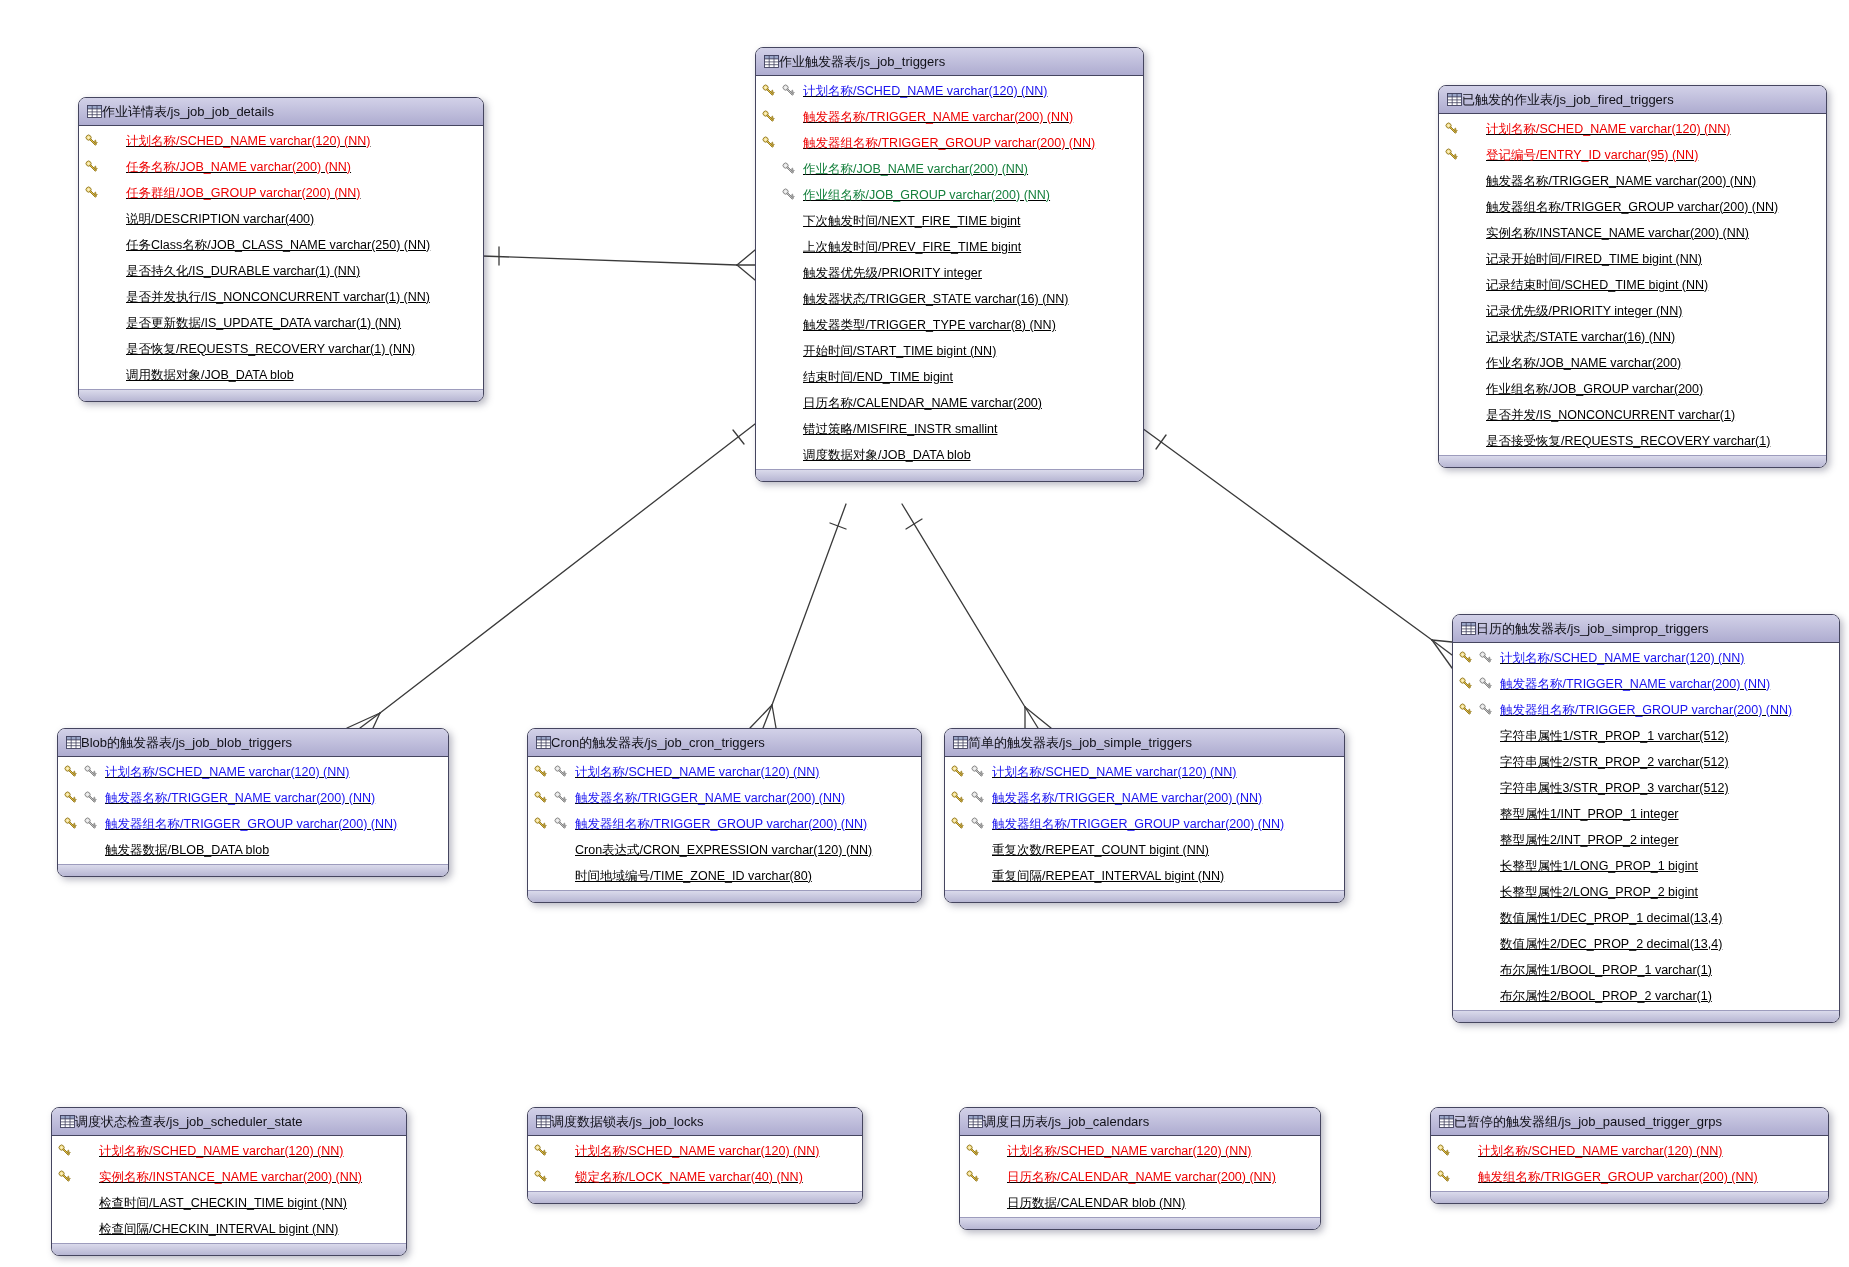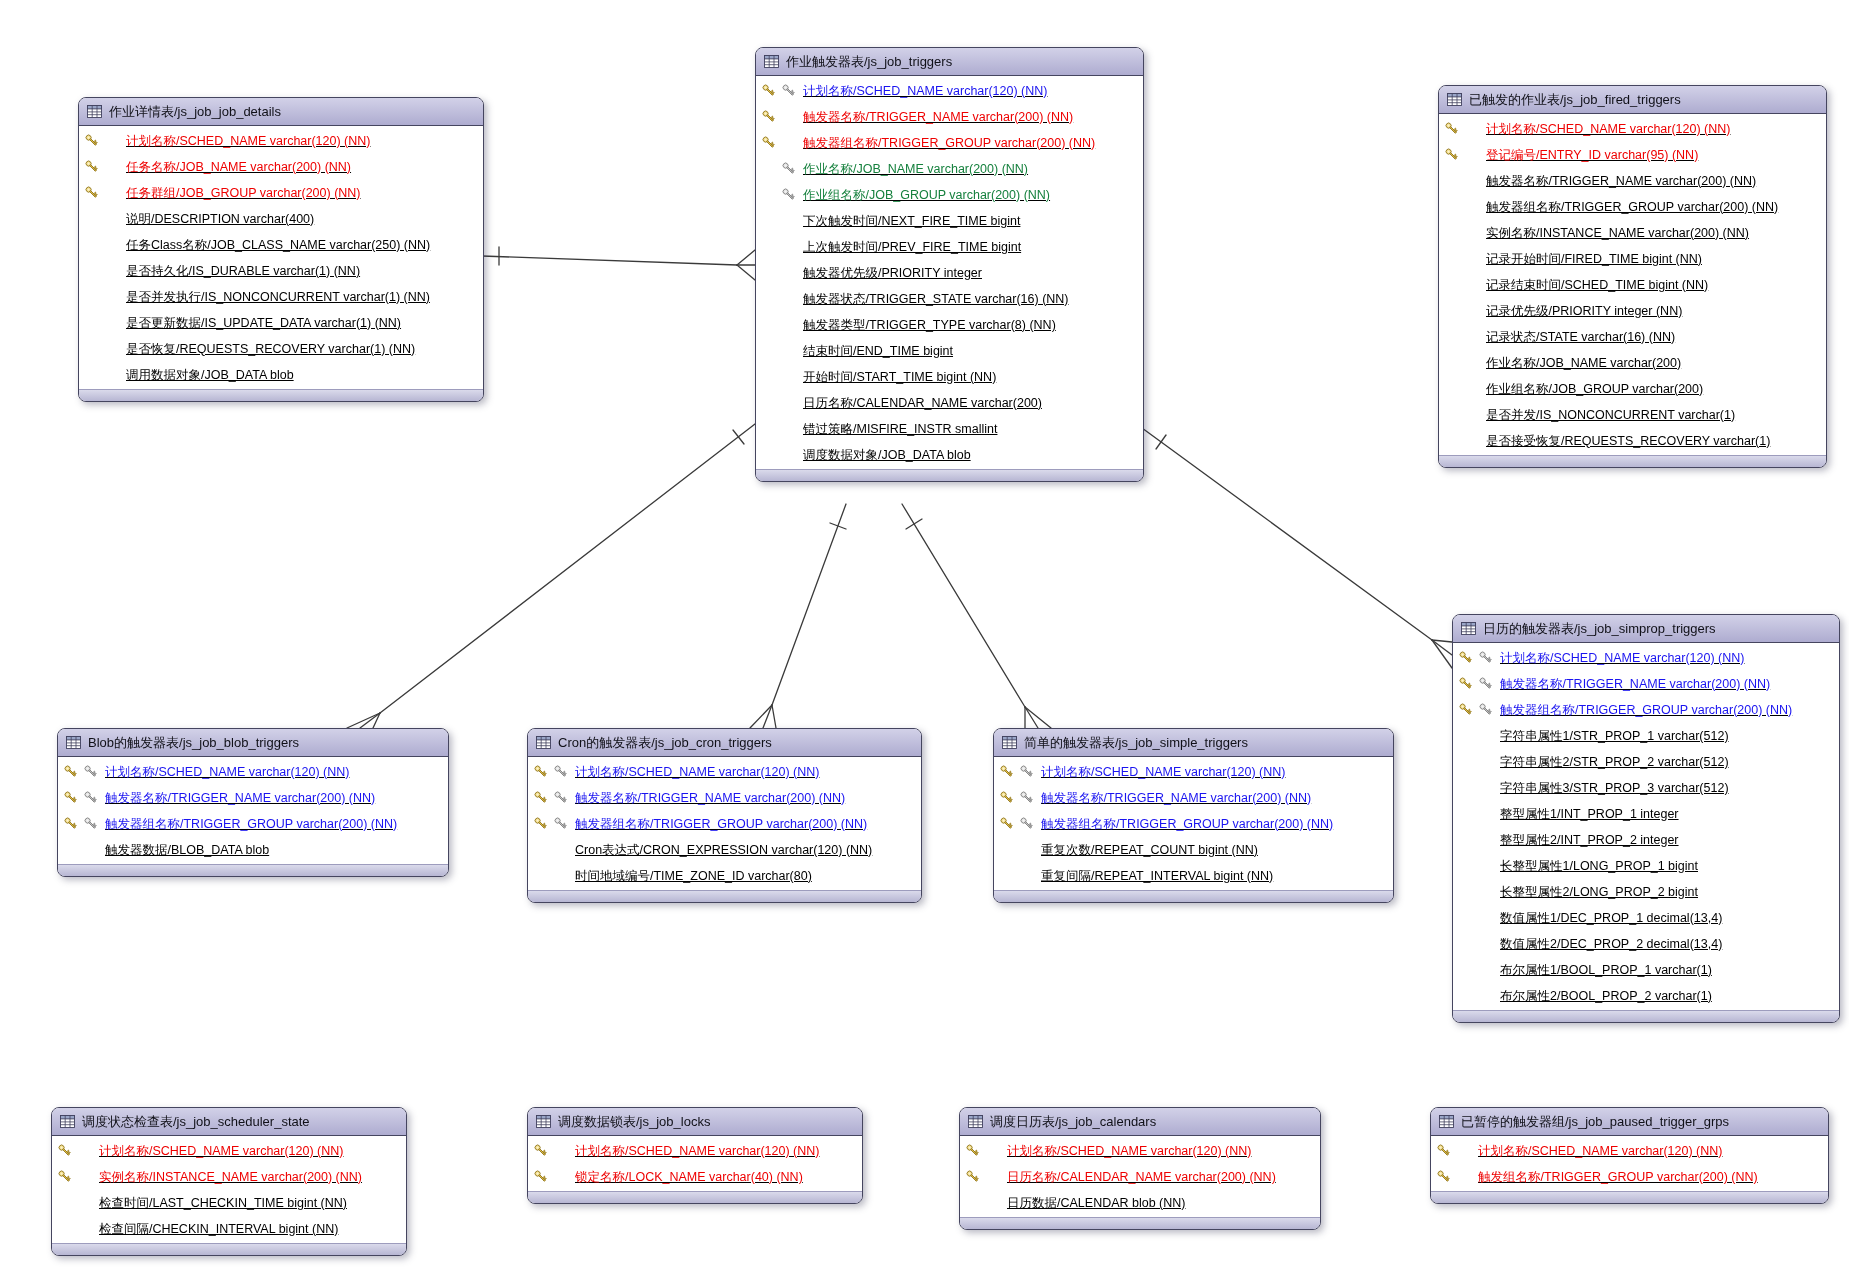--- a/index.html
+++ b/index.html
@@ -1,20 +1,20 @@
 <!DOCTYPE html>
 <html><head>
 <meta charset="utf-8">
 <style>
   html,body{margin:0;padding:0;background:#fff;}
   #canvas{position:relative;width:1849px;height:1267px;background:#ffffff;overflow:hidden;
           font-family:"Liberation Sans","DejaVu Sans",sans-serif;}
   .tbl{position:absolute;border:1.5px solid #45455f;border-radius:8px;background:#fff;
        box-shadow:3px 3px 7px rgba(60,60,90,.35);overflow:hidden;}
-  .hd{height:27px;display:flex;align-items:center;gap:7px;padding-left:8px;
+  .hd{height:27px;display:flex;align-items:center;padding-left:8px;
       background:linear-gradient(#d2d1e8,#aeacd0);border-bottom:1px solid #45455f;
       font-size:13px;color:#101018;}
   .ttl{white-space:nowrap;}
   .tico{display:inline-flex;align-items:center;}
   .rows{padding:2px 0 1px 0;text-decoration:underline;}
   .row{height:26px;display:flex;align-items:center;position:relative;font-size:12.5px;white-space:nowrap;}
   .s1{position:absolute;left:5px;top:5px;display:inline-flex;}
   .s2{position:absolute;left:25px;top:5px;display:inline-flex;}
   .txt{margin-left:47px;}
   .c-red{color:#ee0000;}
@@ -255,26 +255,26 @@
         <div class="row">
           <span class="txt c-black">触发器优先级/PRIORITY integer</span>
         </div>
         <div class="row">
           <span class="txt c-black">触发器状态/TRIGGER_STATE varchar(16) (NN)</span>
         </div>
         <div class="row">
           <span class="txt c-black">触发器类型/TRIGGER_TYPE varchar(8) (NN)</span>
         </div>
         <div class="row">
+          <span class="txt c-black">开始时间/START_TIME bigint (NN)</span>
+        </div>
+        <div class="row">
           <span class="txt c-black">结束时间/END_TIME bigint</span>
         </div>
         <div class="row">
-          <span class="txt c-black">开始时间/START_TIME bigint (NN)</span>
-        </div>
-        <div class="row">
           <span class="txt c-black">日历名称/CALENDAR_NAME varchar(200)</span>
         </div>
         <div class="row">
           <span class="txt c-black">错过策略/MISFIRE_INSTR smallint</span>
         </div>
         <div class="row">
           <span class="txt c-black">调度数据对象/JOB_DATA blob</span>
         </div>
       </div>
       <div class="ft"></div>
@@ -552,21 +552,21 @@
         </div>
         <div class="row">
           <span class="txt c-black">Cron表达式/CRON_EXPRESSION varchar(120) (NN)</span>
         </div>
         <div class="row">
           <span class="txt c-black">时间地域编号/TIME_ZONE_ID varchar(80)</span>
         </div>
       </div>
       <div class="ft"></div>
     </div>
-    <div class="tbl" style="left:993px;top:728px;width:399px">
+    <div class="tbl" style="left:944px;top:728px;width:399px">
       <div class="hd">
         <span class="tico">
           <svg width="15" height="13" viewBox="0 0 15 13">
             <rect x="0.5" y="0.5" width="14" height="12" fill="#ffffff" stroke="#41415e" stroke-width="0.9"></rect>
             <rect x="0.5" y="0.5" width="14" height="3.4" fill="#9aa6c8" stroke="#41415e" stroke-width="0.9"></rect>
             <g stroke="#41415e" stroke-width="0.8">
               <line x1="5.2" y1="0.5" x2="5.2" y2="12.5"></line>
               <line x1="10" y1="0.5" x2="10" y2="12.5"></line>
               <line x1="0.5" y1="6.9" x2="14.5" y2="6.9"></line>
               <line x1="0.5" y1="9.7" x2="14.5" y2="9.7"></line>

